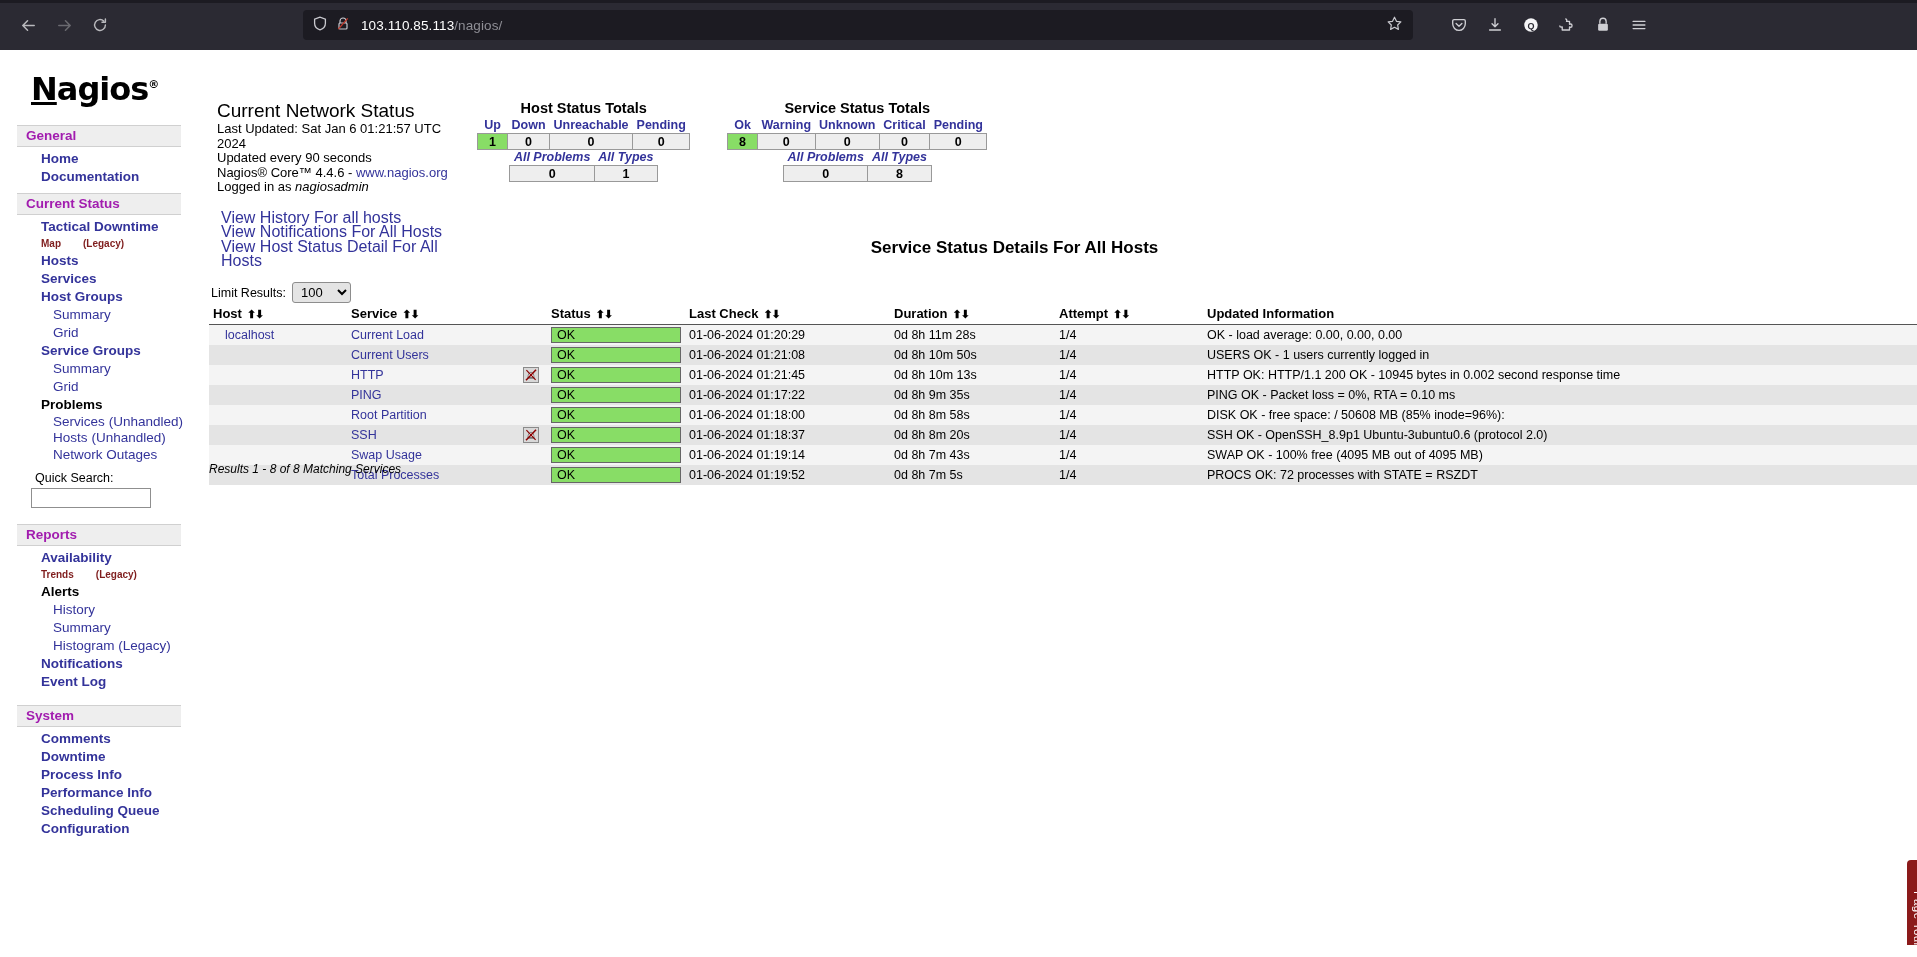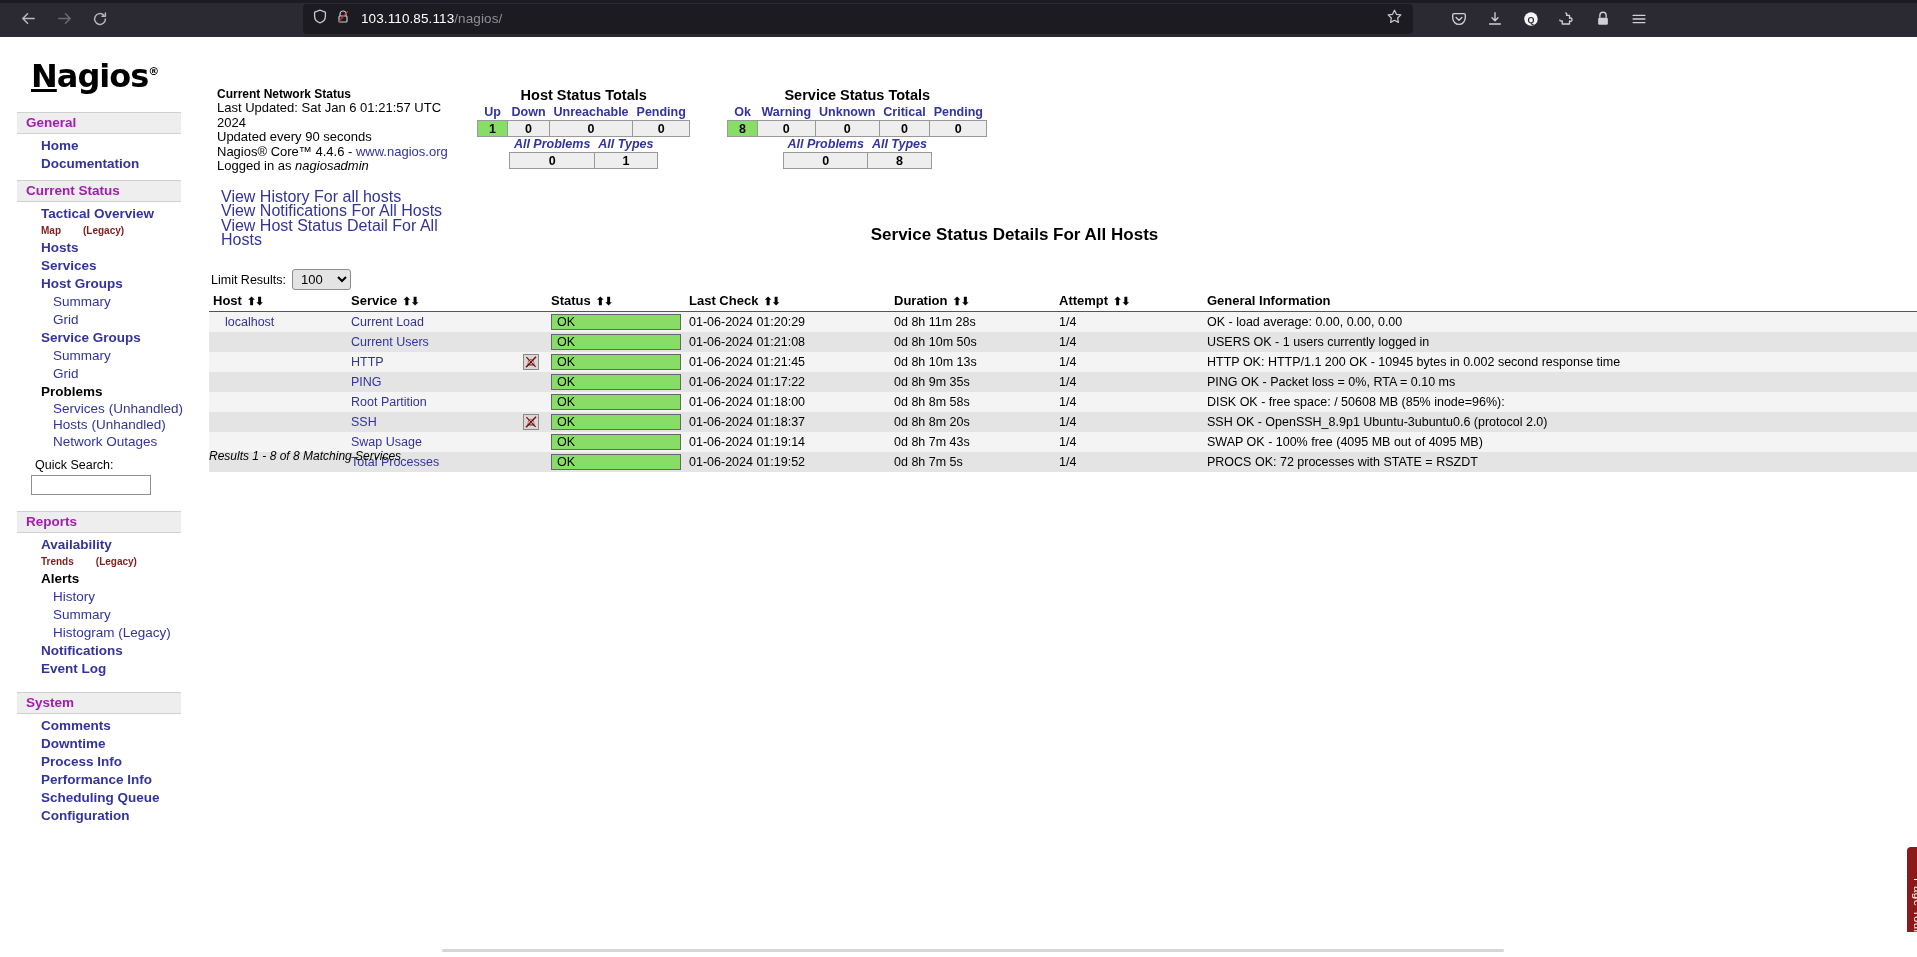--- a/index.html
+++ b/index.html
@@ -7,21 +7,21 @@
   body {
     width:1917px; height:957px;
     background:#ffffff;
     font-family:"Liberation Sans", sans-serif;
     overflow:hidden;
   }
 
   
   #browser-chrome {
     background:#2b2a33;
-    height:37px;
+    height:50px;
     display:flex;
     align-items:center;
     padding:0 10px;
     position:relative;
   }
   #browser-chrome::before{
     content:"";
     position:absolute;
     left:0; top:0; right:0; height:3px;
     background:#1c1b22;
@@ -139,21 +139,21 @@
     width:120px;
     height:20px;
     border:1px solid #8f8f8f;
     background:#fff;
     font-size:12px;
     padding:1px 3px;
   }
 
   
   #topinfo { position:absolute; left:200px; top:50px; width:1700px; }
-  .cns-title { font-weight:bold; font-size:12px; color:#000; }
+  .cns-title { font-weight:normal; font-size:19px; color:#000; }
   .cns-line { font-size:13px; color:#000; line-height:14.5px; }
   .cns-line a { color:#33339a; text-decoration:none; }
   .cns-links { margin-top:16px; }
   .cns-links a {
     display:block;
     color:#33339a;
     text-decoration:none;
     font-size:16px;
     line-height:14.5px;
     padding-left:4px;
@@ -437,21 +437,21 @@
   <div id="sidebar">
     <div class="logo"><span class="first">N</span><span>agios</span><span class="reg">®</span></div>
 
     
     <div class="nav-section-title">General</div>
     <a class="nav-link" href="#">Home</a>
     <a class="nav-link" href="#">Documentation</a>
 
     
     <div class="nav-section-title">Current Status</div>
-    <a class="nav-link" href="#">Tactical Overview</a>
+    <a class="nav-link" href="#">Tactical Downtime</a>
     <div class="nav-inline">
       <a href="#">Map</a>
       <a class="legacy" href="#">(Legacy)</a>
     </div>
     <a class="nav-link" href="#">Hosts</a>
     <a class="nav-link" href="#">Services</a>
     <a class="nav-link" href="#">Host Groups</a>
     <a class="nav-sub" href="#">Summary</a>
     <a class="nav-sub" href="#">Grid</a>
     <a class="nav-link" href="#">Service Groups</a>
@@ -584,21 +584,21 @@
 
   <table id="status-table">
     <thead>
       <tr>
         <th><span>Host</span><span class="sort-arrows">⬆⬇</span></th>
         <th><span>Service</span><span class="sort-arrows">⬆⬇</span></th>
         <th><span>Status</span><span class="sort-arrows">⬆⬇</span></th>
         <th><span>Last Check</span><span class="sort-arrows">⬆⬇</span></th>
         <th><span>Duration</span><span class="sort-arrows">⬆⬇</span></th>
         <th><span>Attempt</span><span class="sort-arrows">⬆⬇</span></th>
-        <th><span>General Information</span></th>
+        <th><span>Updated Information</span></th>
       </tr>
     </thead>
     <tbody id="status-tbody">
         <tr class="even">
           <td class="col-host"><a href="#">localhost</a></td>
           <td class="col-service">
             <span class="svc-cell">
               <a href="#">Current Load</a>
             </span>
           </td>

